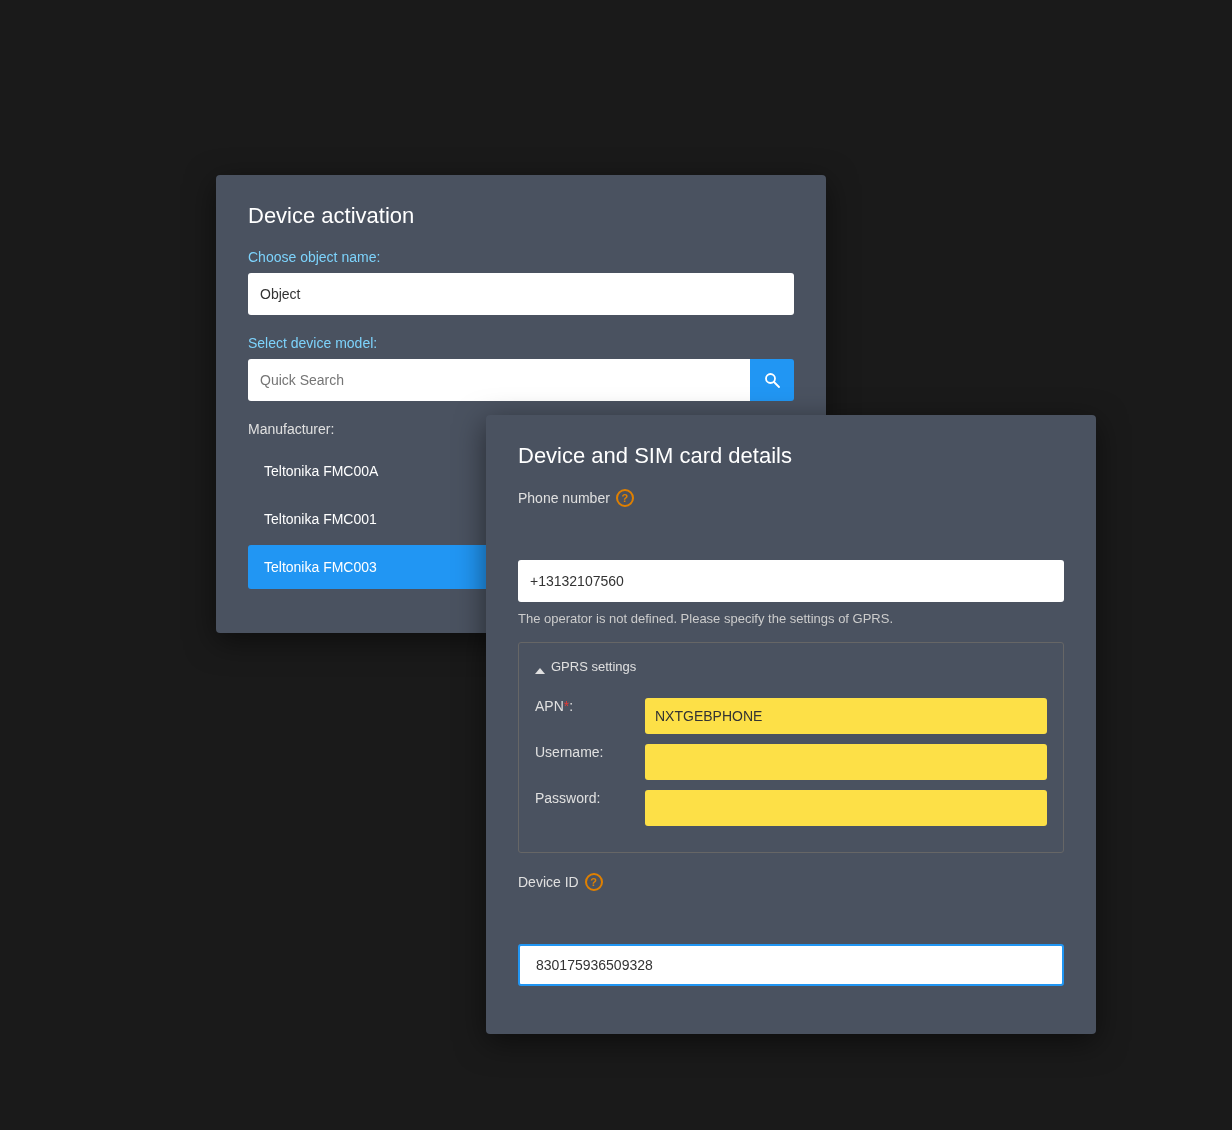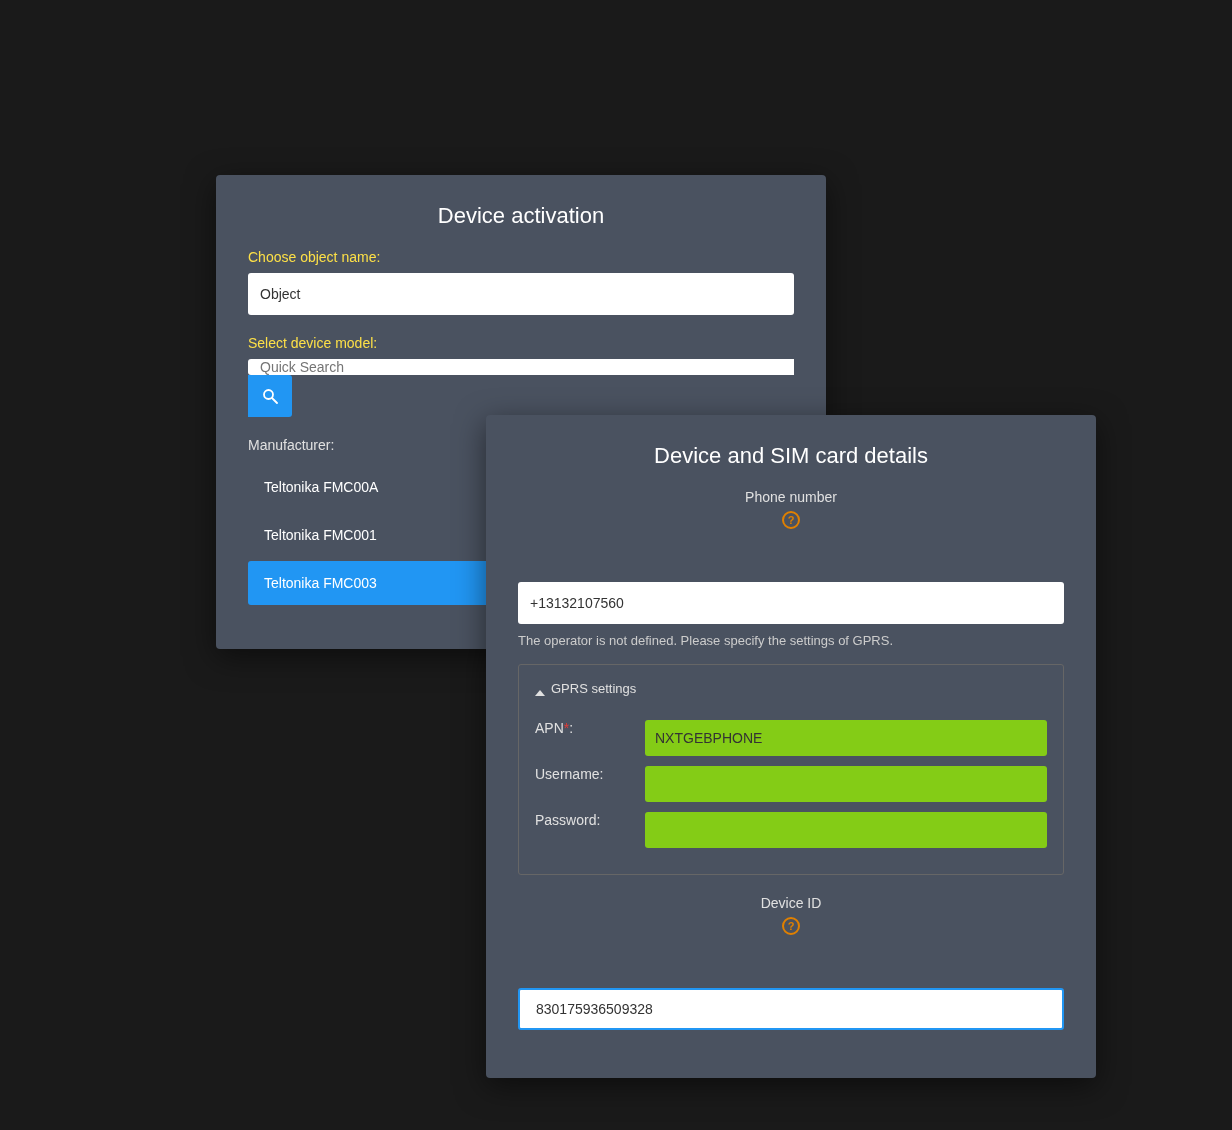--- a/index.html
+++ b/index.html
@@ -45,47 +45,45 @@
       padding: 28px 32px 40px 32px;
       box-shadow: 0 8px 30px rgba(0,0,0,0.5);
       z-index: 2;
     }
 
     .card-title {
       font-size: 22px;
       color: #ffffff;
       font-weight: 400;
       margin-bottom: 20px;
-      text-align: center;
     }
 
     .field-label {
       font-size: 14px;
-      color: #fde047;
+      color: #7dd3fc;
       margin-bottom: 8px;
       display: block;
     }
 
     .text-input {
       width: 100%;
       height: 42px;
       background: #ffffff;
       border: none;
       border-radius: 3px;
       padding: 0 12px;
       font-size: 14px;
       color: #333;
       outline: none;
     }
 
     .search-wrapper {
       display: flex;
       width: 100%;
       margin-bottom: 20px;
-      flex-direction: column;
     }
 
     .search-input {
       flex: 1;
       height: 42px;
       background: #ffffff;
       border: none;
       border-radius: 3px 0 0 3px;
       padding: 0 12px;
       font-size: 14px;
@@ -134,21 +132,20 @@
     }
 
     
     .section-label {
       font-size: 14px;
       color: #e0e0e0;
       margin-bottom: 8px;
       display: flex;
       align-items: center;
       gap: 6px;
-      flex-direction: column;
     }
 
     .help-icon {
       width: 18px;
       height: 18px;
       border-radius: 50%;
       border: 2px solid #e08000;
       color: #e08000;
       font-size: 11px;
       display: inline-flex;
@@ -224,21 +221,21 @@
       flex-shrink: 0;
     }
 
     .required-star {
       color: #e53935;
     }
 
     .gprs-input {
       flex: 1;
       height: 36px;
-      background: #84cc16;
+      background: #fde047;
       border: none;
       border-radius: 3px;
       padding: 0 10px;
       font-size: 14px;
       color: #333;
       outline: none;
     }
   </style>
 </head>
 <body>

